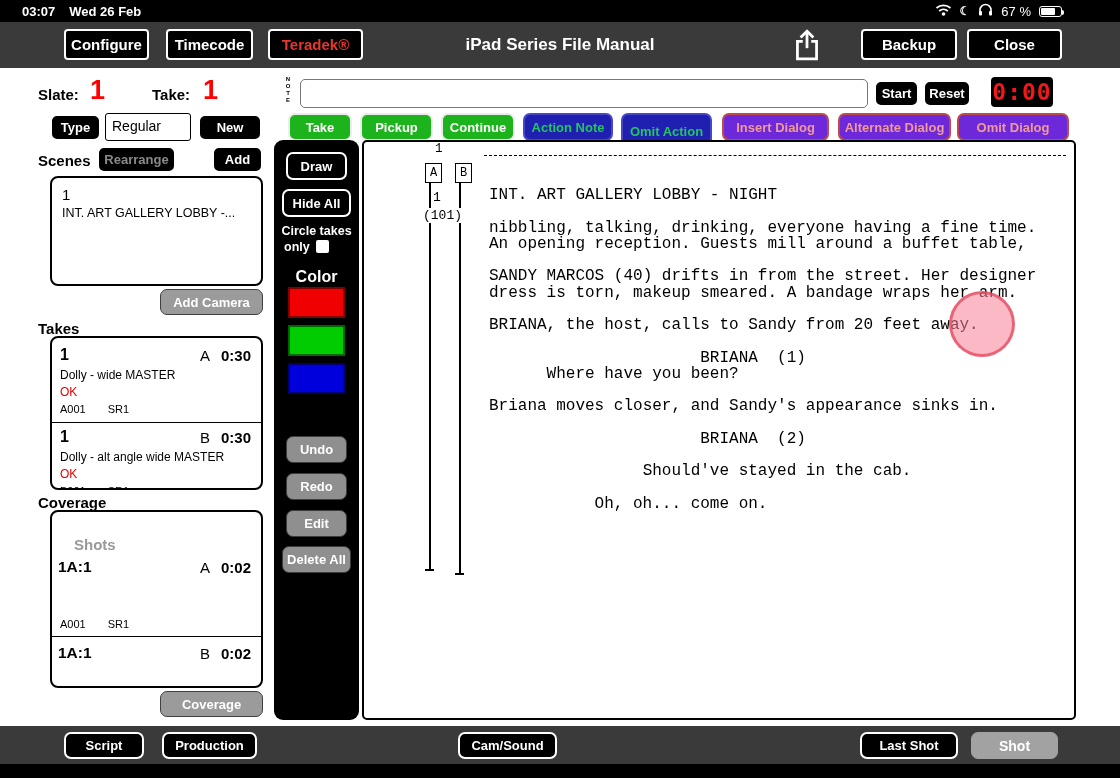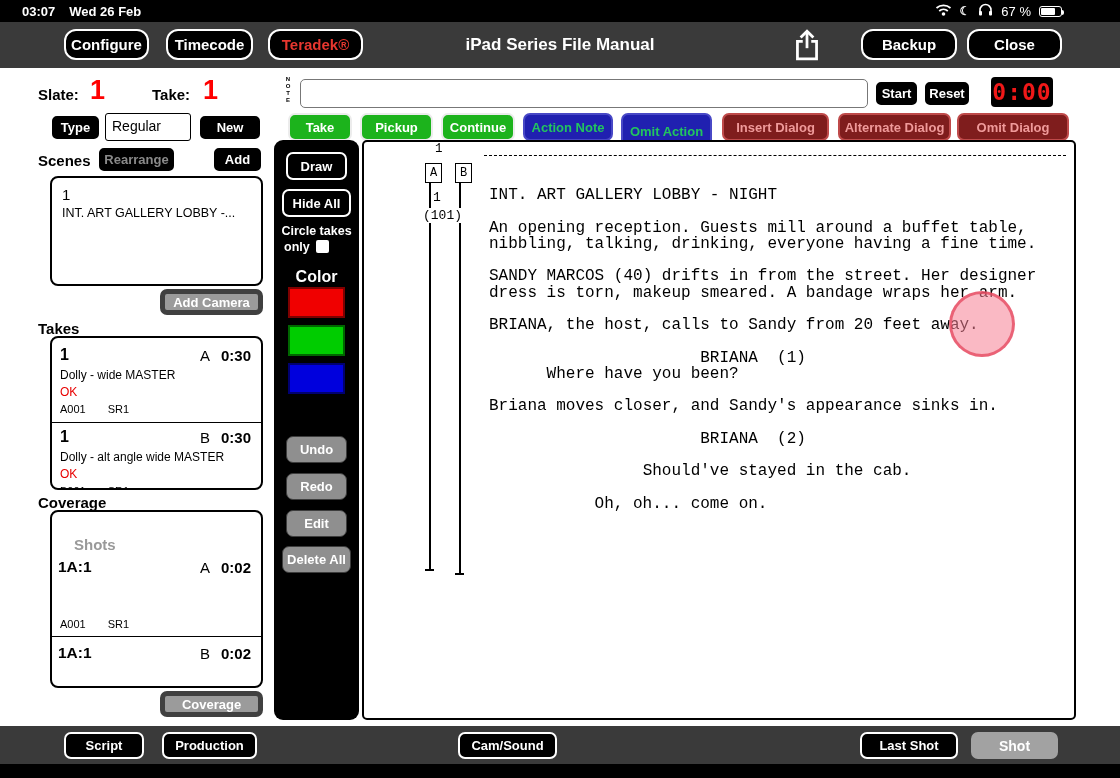--- a/index.html
+++ b/index.html
@@ -14,31 +14,31 @@
   .sb-right{display:flex;gap:8px;align-items:center;padding-right:36px}
   .batt{position:relative;width:23px;height:11px;border:1px solid #fff;border-radius:3px;display:inline-block}
   .batt-fill{position:absolute;left:1px;top:1px;bottom:1px;width:65%;background:#fff;border-radius:1px}
   .batt-nub{position:absolute;right:-3px;top:3px;width:2px;height:5px;background:#fff;border-radius:0 2px 2px 0}
 
   
   .topbar{position:absolute;left:0;top:22px;width:1120px;height:46px;background:#3a3a3a}
   .botbar{position:absolute;left:0;top:726px;width:1120px;height:38px;background:#3a3a3a}
   .homestrip{position:absolute;left:0;top:764px;width:1120px;height:14px;background:#000}
 
-  .bdark{position:absolute;background:#000;color:#fff;border:2px solid #fff;border-radius:12px;
+  .bdark{position:absolute;background:#000;color:#fff;border:2px solid #fff;border-radius:4px;
     font-weight:bold;font-size:15px;display:flex;align-items:center;justify-content:center;cursor:default}
   .bsm{font-size:13px;border-radius:7px}
-  .bgray{position:absolute;background:#9b9b9b;color:#fff;border:5px solid #404040;border-radius:7px;
+  .bgray{position:absolute;background:#9b9b9b;color:#fff;border:1px solid #404040;border-radius:7px;
     font-weight:bold;font-size:13px;display:flex;align-items:center;justify-content:center}
   .disabledtxt{color:#8a8a8a}
 
   .pill{position:absolute;border-radius:7px;font-weight:bold;font-size:13px;display:flex;align-items:center;justify-content:center;border:2px solid}
   .pgreen{background:#1cb31c;border-color:#ececec;color:#fff}
   .pblue{background:#2020b0;border-color:#4848c6;color:#22c55e}
-  .pred{background:#7f1d1d;border-color:#bf4a4a;color:#f09a9a}
+  .pred{background:#6d28d9;border-color:#bf4a4a;color:#f09a9a}
 
   .label{position:absolute;font-weight:bold;font-size:15px;color:#000}
   .rednum{position:absolute;color:#ff0000;font-weight:bold;font-size:27px;line-height:27px}
   .vert{position:absolute;writing-mode:vertical-rl;text-orientation:upright;font-size:6px;letter-spacing:1px;color:#000;font-weight:bold}
   .field{position:absolute;background:#fff;border:1px solid #777;border-radius:5px}
   .timer{position:absolute;background:#000;border-radius:4px;color:#f01818;font-weight:bold;font-size:23px;
     display:flex;align-items:center;justify-content:center;font-family:"DejaVu Sans Mono",monospace;letter-spacing:1px}
 
   .wbox{position:absolute;background:#fff;border:2px solid #000;border-radius:8px;overflow:hidden}
   .hline{position:absolute;left:0;width:100%;height:1px;background:#000}
@@ -230,22 +230,22 @@
   <div class="tick" style="left:91px;top:431px"></div>
 
   <div class="flag mono" style="left:61px;top:21px">A</div>
   <div class="flag mono" style="left:91px;top:21px">B</div>
   <div class="mklbl mono" style="left:68px;top:48px">1</div>
   <div class="mklbl mono" style="left:58px;top:66px">(101)</div>
 
   <div class="spg mono">
     <div class="ln">INT. ART GALLERY LOBBY - NIGHT</div>
     <div class="spc"></div>
+    <div class="ln">nibbling, talking, drinking, everyone having a fine time.</div>
     <div class="ln">An opening reception. Guests mill around a buffet table,</div>
-    <div class="ln">nibbling, talking, drinking, everyone having a fine time.</div>
     <div class="spc"></div>
     <div class="ln">SANDY MARCOS (40) drifts in from the street. Her designer</div>
     <div class="ln">dress is torn, makeup smeared. A bandage wraps her arm.</div>
     <div class="spc"></div>
     <div class="ln">BRIANA, the host, calls to Sandy from 20 feet away.</div>
     <div class="spc"></div>
     <div class="ln i22">BRIANA  (1)</div>
     <div class="ln i6">Where have you been?</div>
     <div class="spc"></div>
     <div class="ln">Briana moves closer, and Sandy's appearance sinks in.</div>

